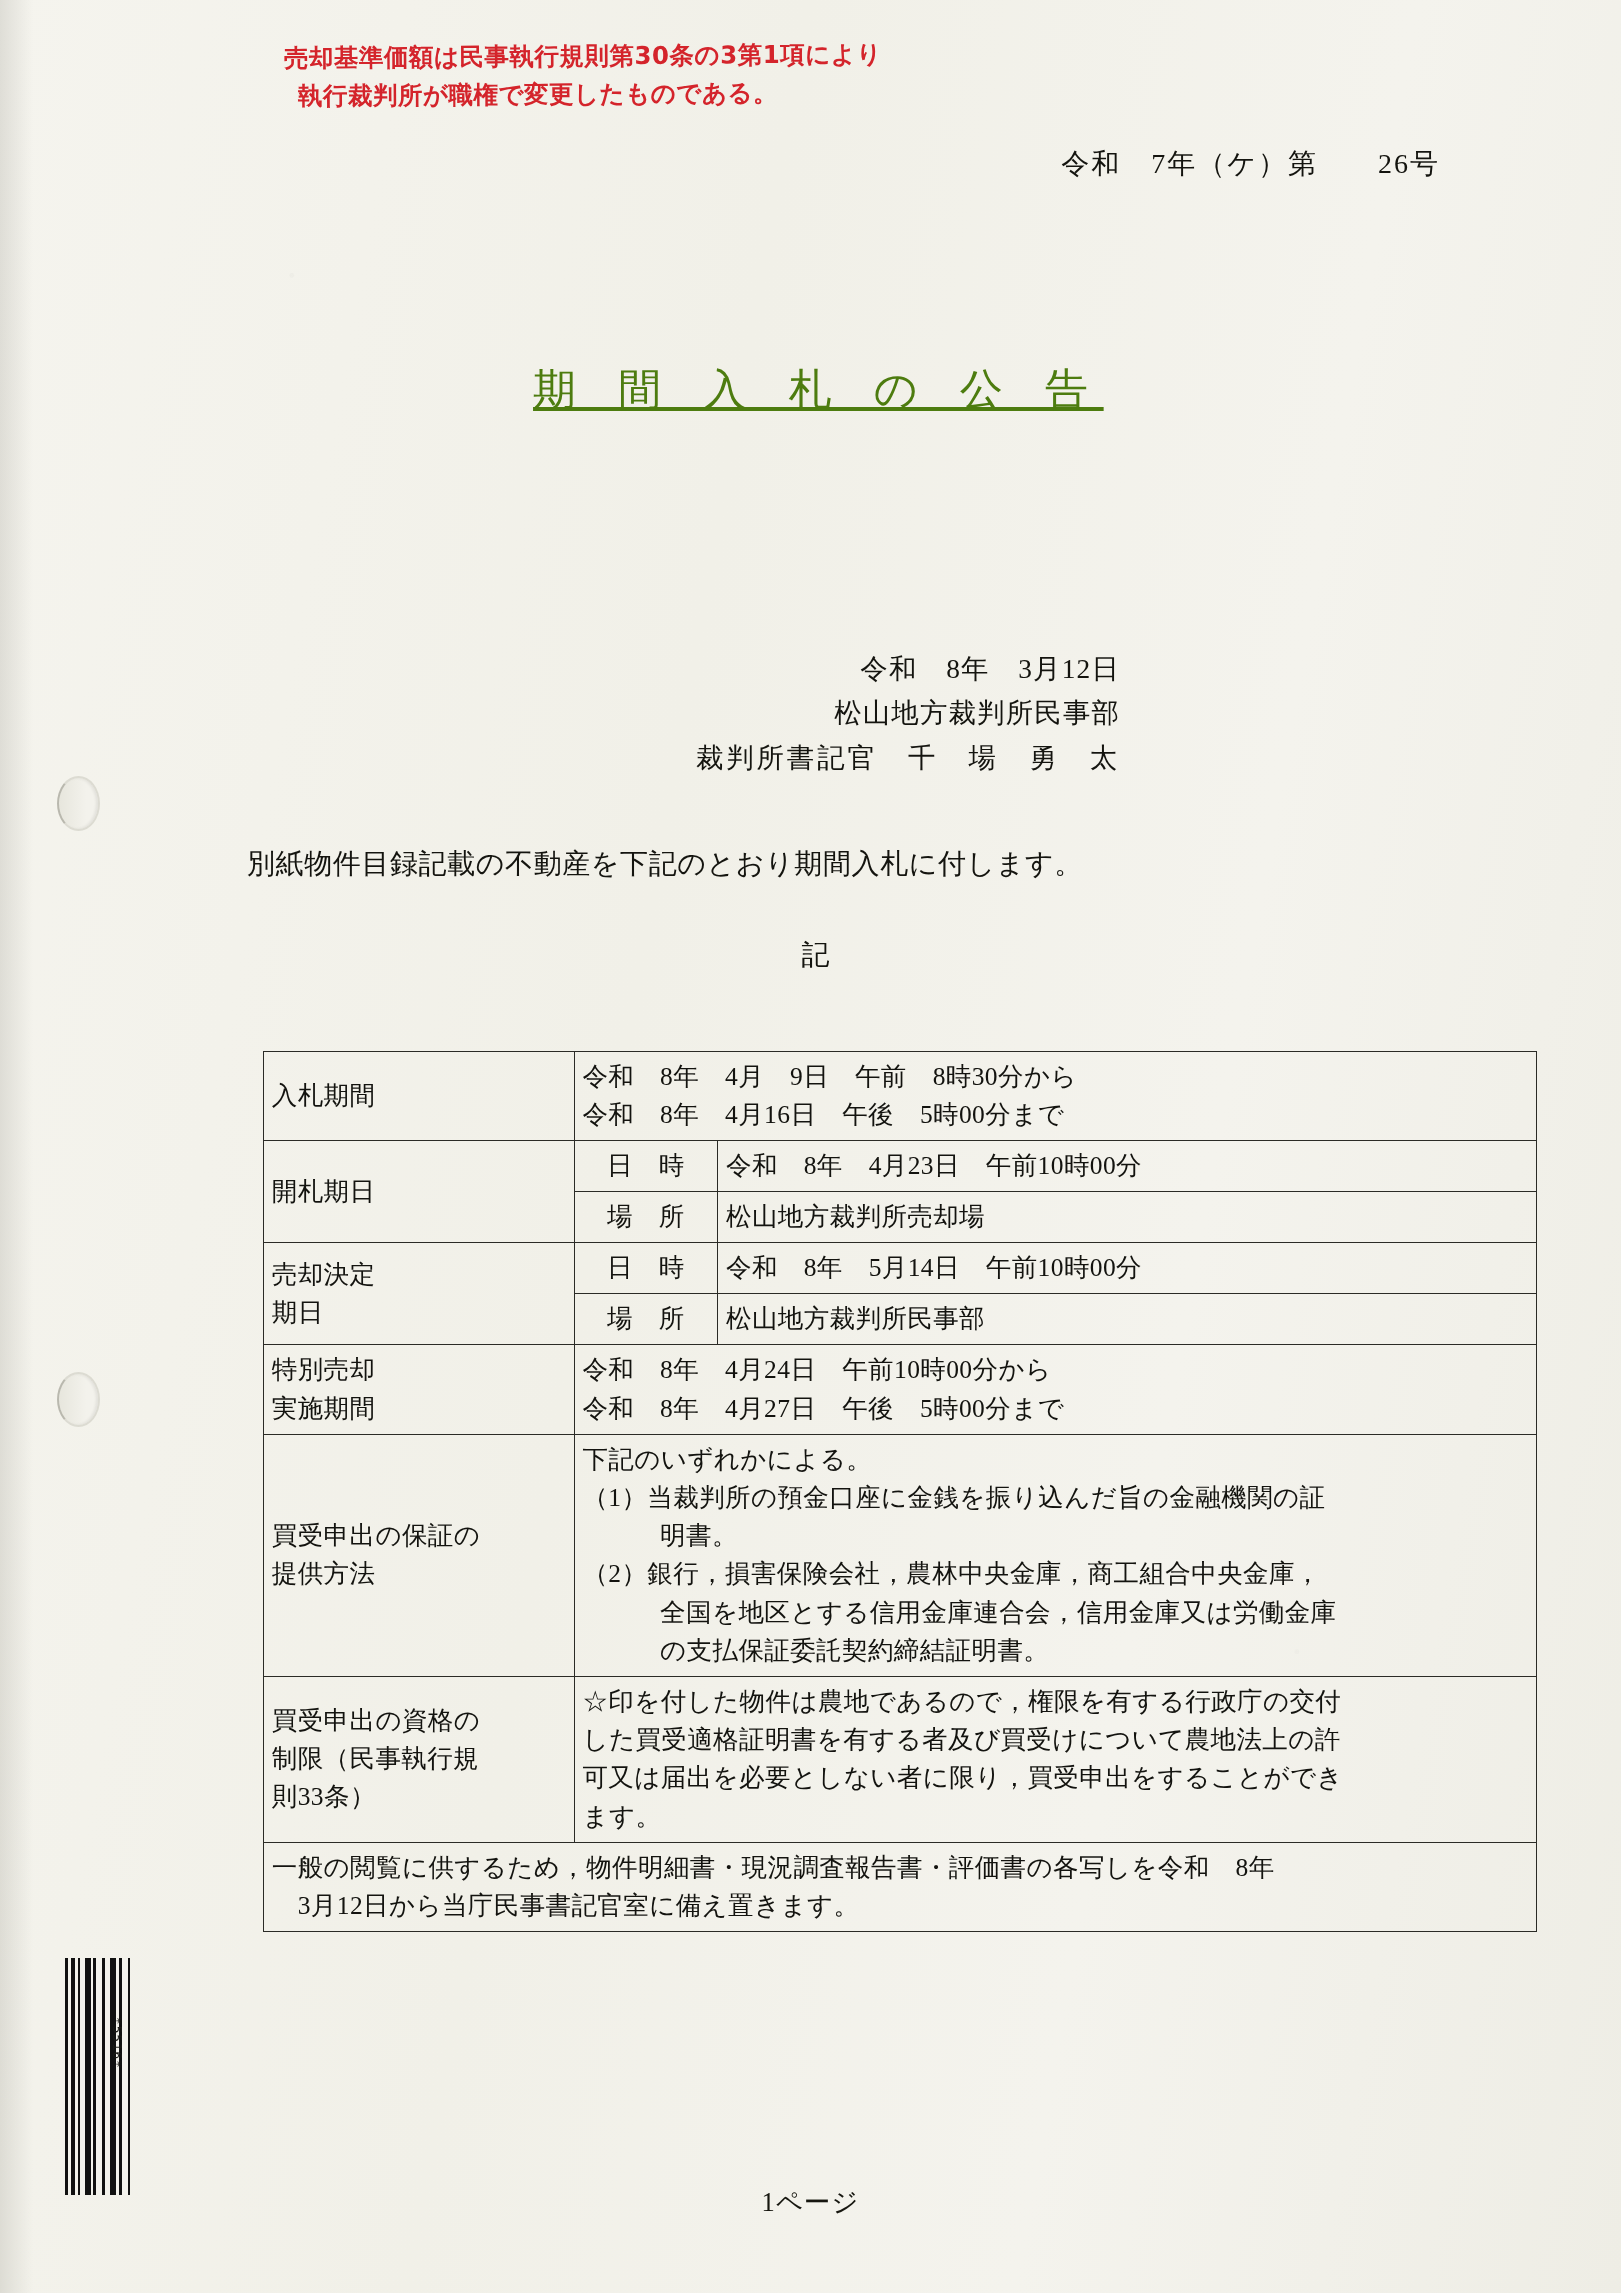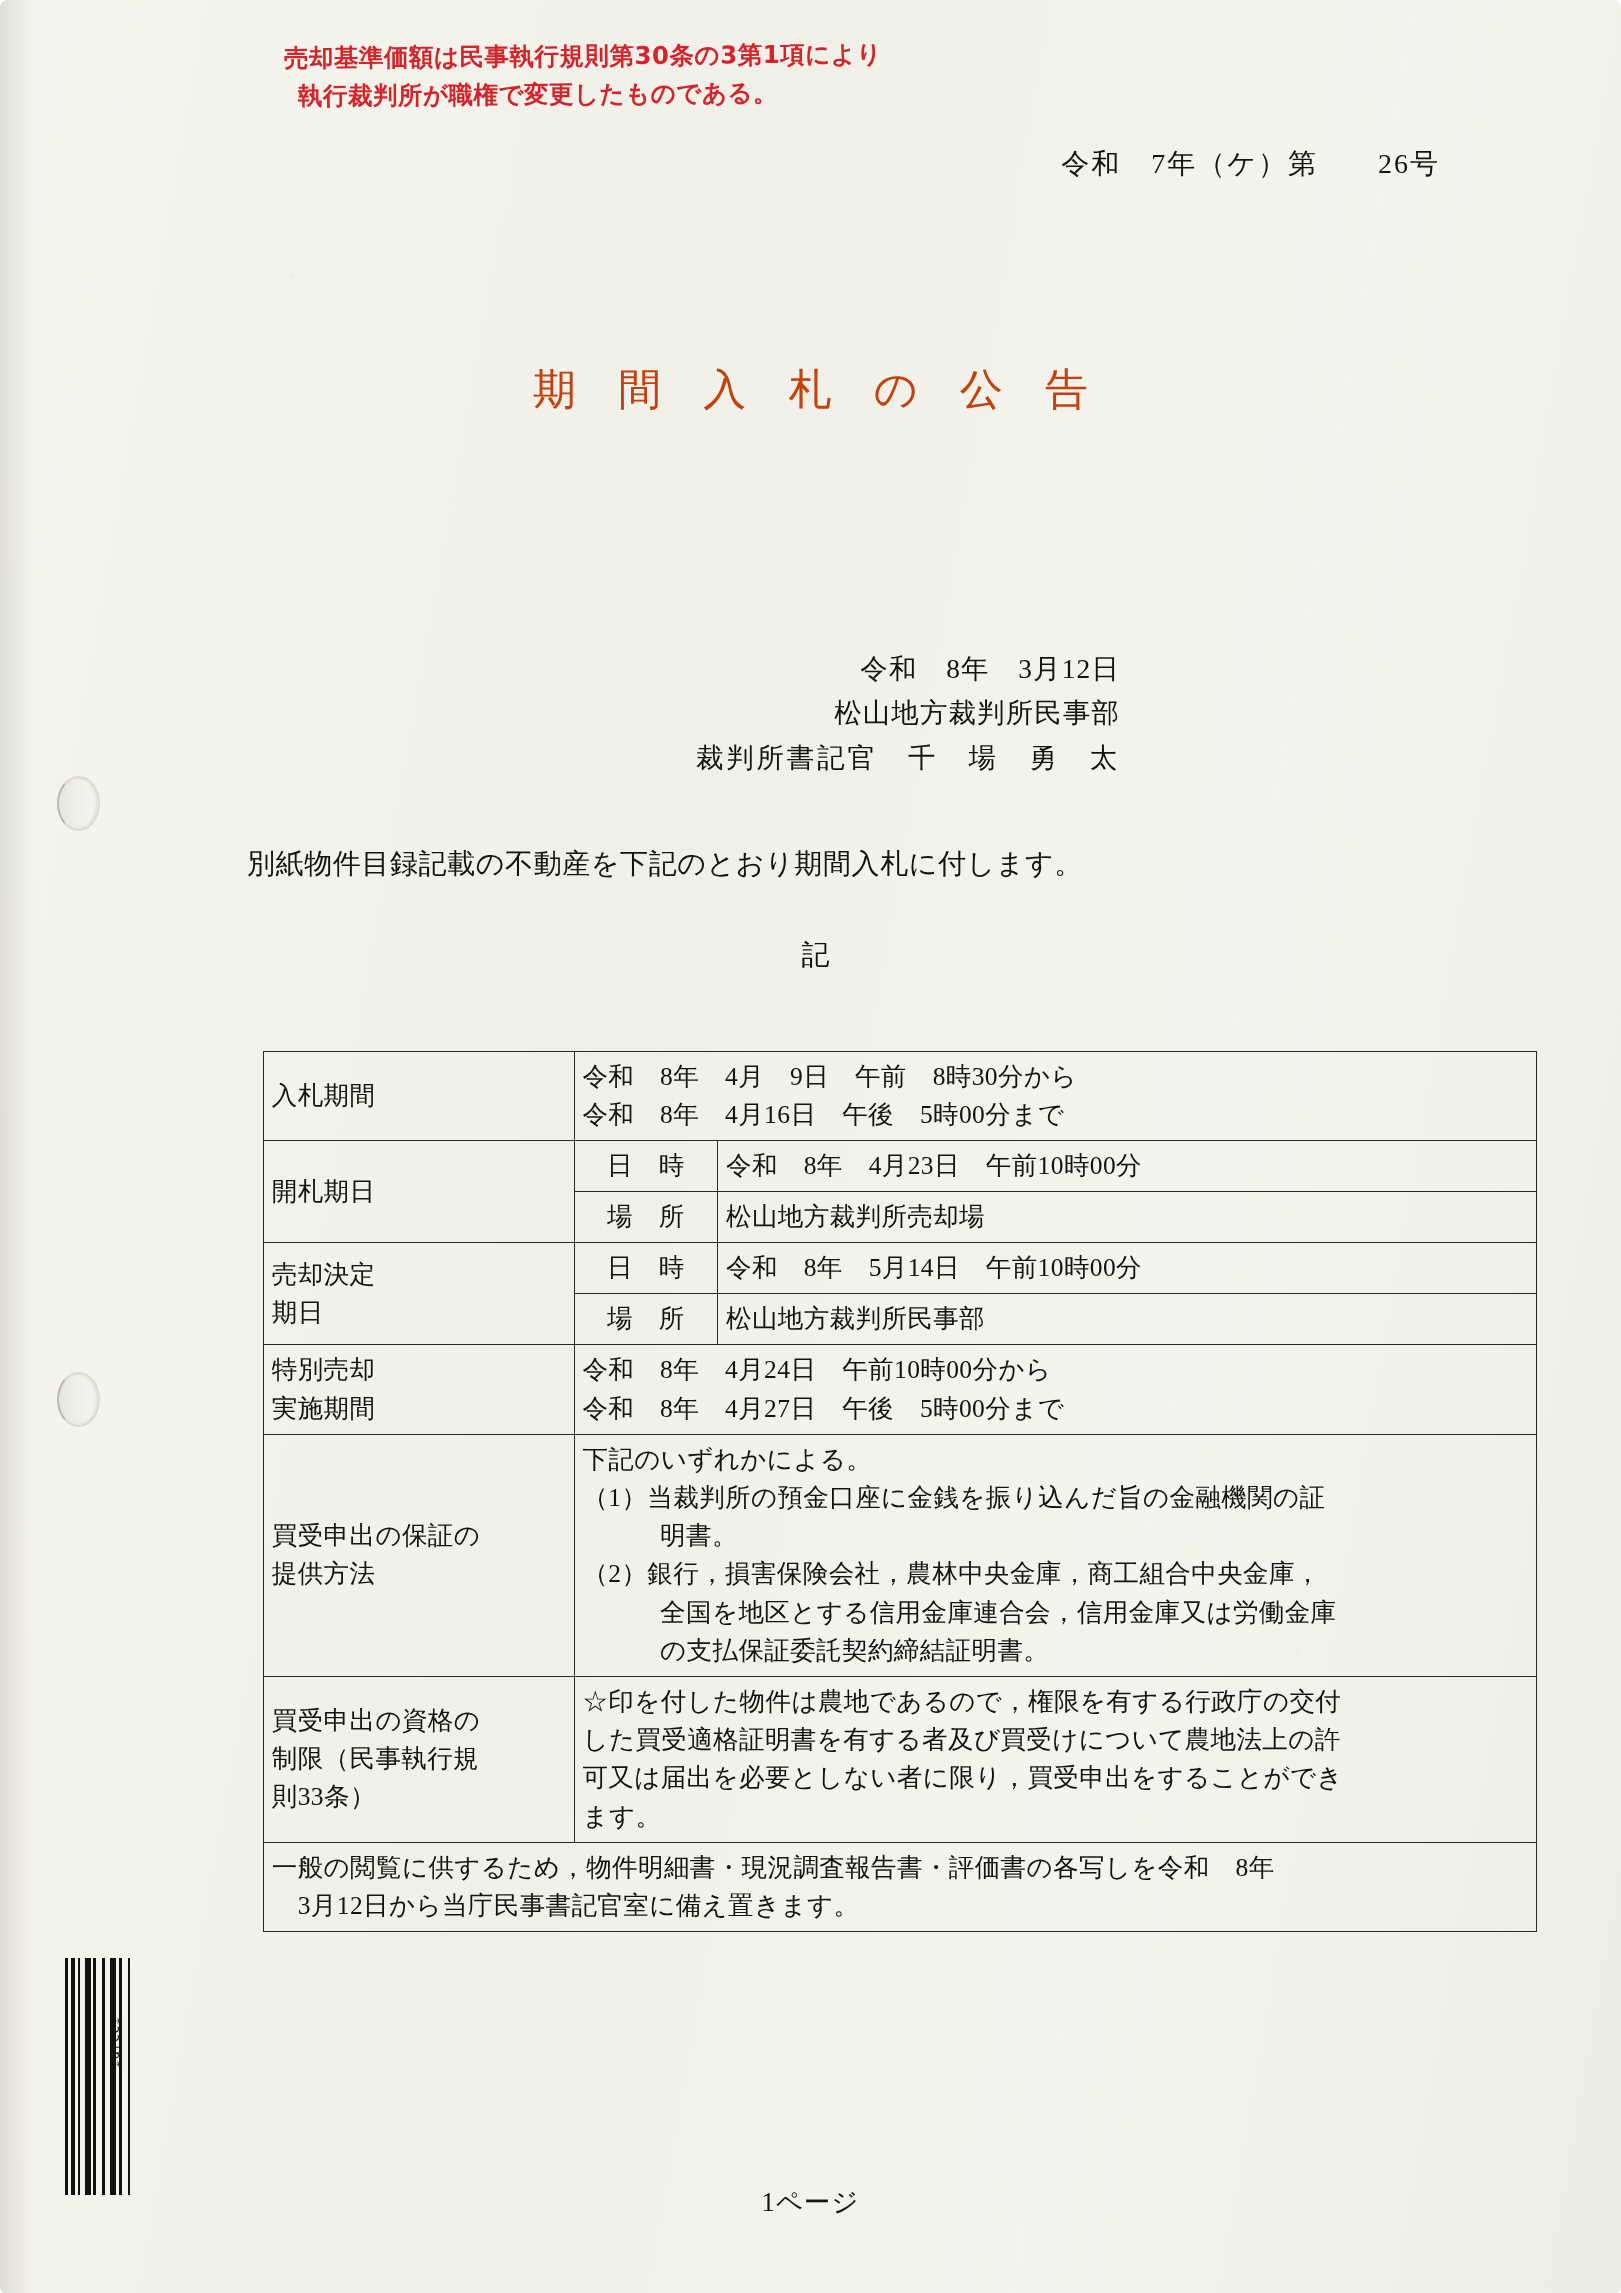--- a/index.html
+++ b/index.html
@@ -9,21 +9,20 @@
   }
   body {
     font-family: "Liberation Serif", "DejaVu Serif", serif;
   }
   .page {
     position: relative;
     width: 1621px;
     height: 2294px;
     background: #f3f2ec;
     overflow: hidden;
-    border-radius: 8px;
   }
   
   .paper-texture {
     position: absolute;
     inset: 0;
     background:
       radial-gradient(circle at 18% 12%, rgba(0,0,0,0.018) 0 2px, rgba(0,0,0,0) 2.9px),
       radial-gradient(circle at 62% 38%, rgba(0,0,0,0.015) 0 2px, rgba(0,0,0,0) 2.9px),
       radial-gradient(circle at 80% 72%, rgba(0,0,0,0.015) 0 2px, rgba(0,0,0,0) 2.9px),
       linear-gradient(100deg, #f5f4ee 0%, #f1f0e8 40%, #f4f3ed 70%, #eeede5 100%);
@@ -54,22 +53,23 @@
     color: #14140f;
   }
   .doc-title {
     position: absolute;
     left: 0;
     right: 0;
     top: 361px;
     text-align: center;
     font-size: 43px;
     letter-spacing: 15.7px;
-    color: #c2410c;
+    color: #4d7c0f;
     padding-left: 15.7px;
+    text-decoration: underline;
   }
   .date-block {
     position: absolute;
     left: 578px;
     top: 647px;
     font-size: 27.4px;
     line-height: 1.62;
     color: #14140f;
     letter-spacing: 1.2px;
     text-align: right;

